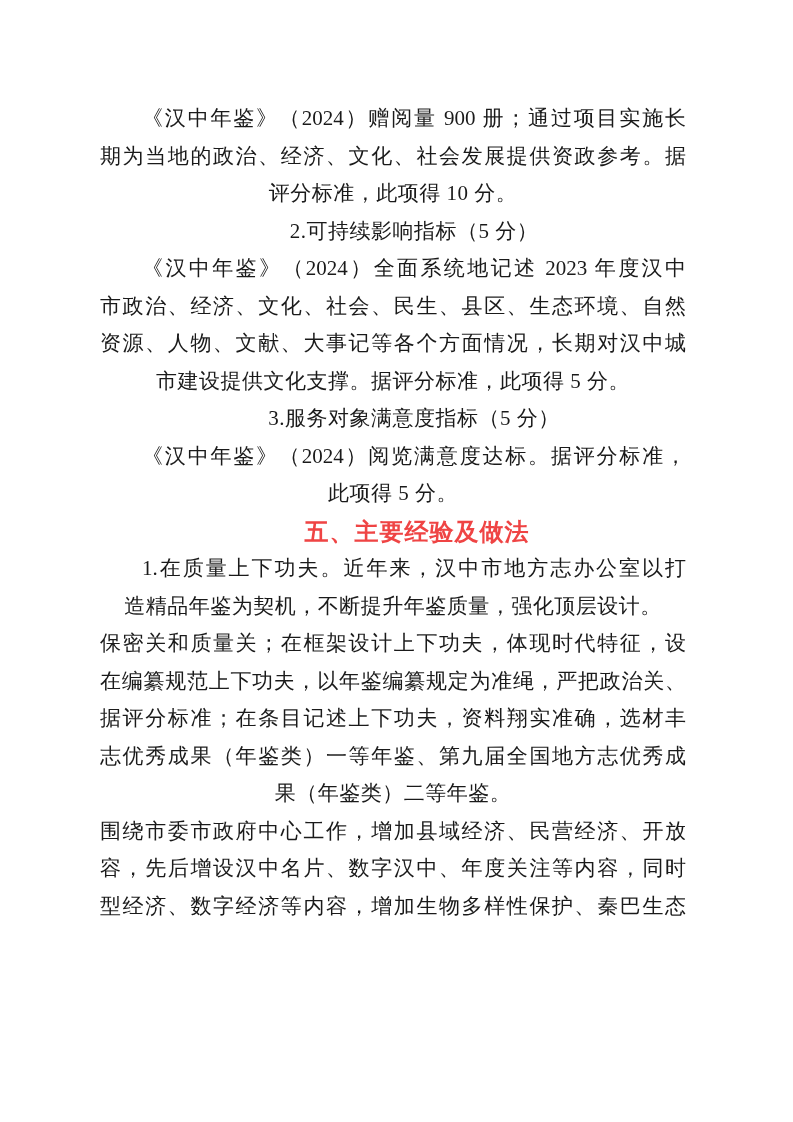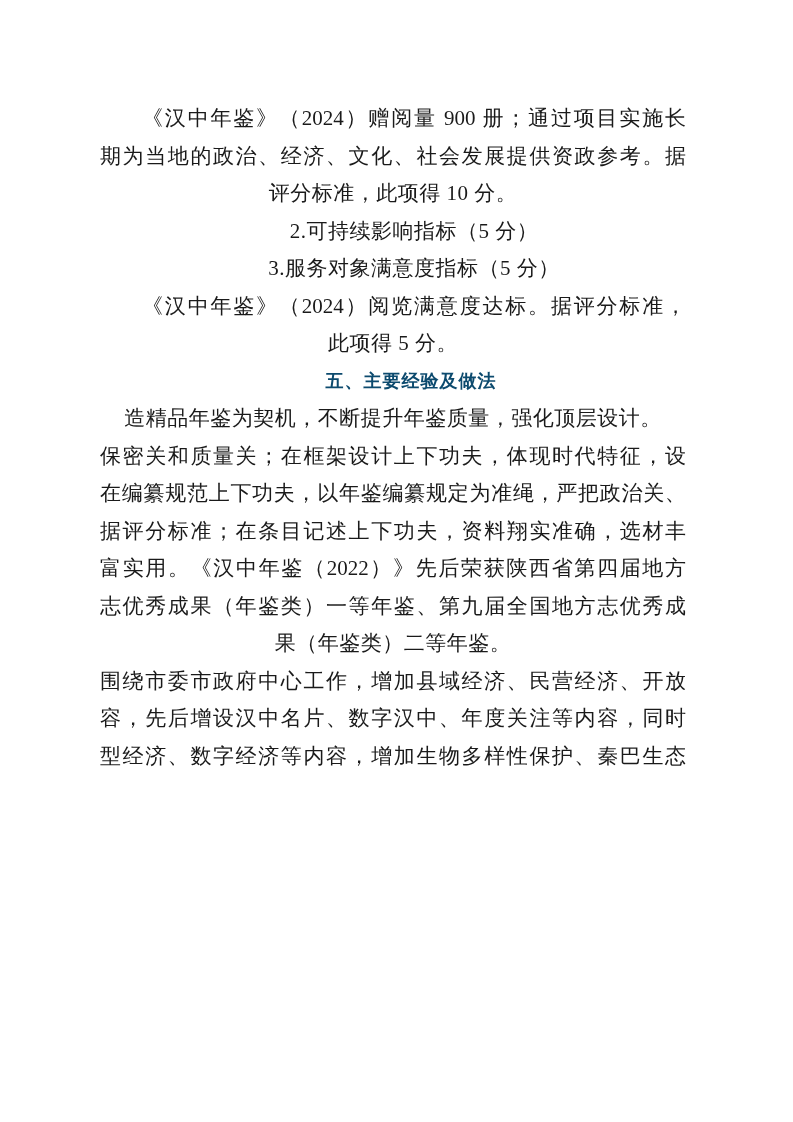--- a/index.html
+++ b/index.html
@@ -39,54 +39,60 @@
     text-align: justify;
     text-align-last: justify;
     letter-spacing: 0;
   }
   .line.indent {
     text-indent: 2em;
   }
   .line.heading {
     font-family: "Liberation Sans", "DejaVu Sans", sans-serif;
     font-weight: bold;
-    font-size: 18px;
+    font-size: 24px;
     letter-spacing: 1px;
-    color: #0c4a6e;
+    color: #ef4444;
   }
 </style>
 </head>
 <body>
 
 <div class="page">
   <div class="content">
       <div class="para">
         <div class="line just indent">《汉中年鉴》（2024）赠阅量 900 册；通过项目实施长</div>
         <div class="line just">期为当地的政治、经济、文化、社会发展提供资政参考。据</div>
         <div class="line">评分标准，此项得 10 分。</div>
       </div>
       <div class="para">
         <div class="line indent">2.可持续影响指标（5 分）</div>
       </div>
       <div class="para">
+        <div class="line just indent">《汉中年鉴》（2024）全面系统地记述 2023 年度汉中</div>
+        <div class="line just">市政治、经济、文化、社会、民生、县区、生态环境、自然</div>
+        <div class="line just">资源、人物、文献、大事记等各个方面情况，长期对汉中城</div>
+        <div class="line">市建设提供文化支撑。据评分标准，此项得 5 分。</div>
+      </div>
+      <div class="para">
         <div class="line indent">3.服务对象满意度指标（5 分）</div>
       </div>
       <div class="para">
         <div class="line just indent">《汉中年鉴》（2024）阅览满意度达标。据评分标准，</div>
         <div class="line">此项得 5 分。</div>
       </div>
       <div class="para">
         <div class="line indent heading">五、主要经验及做法</div>
       </div>
       <div class="para">
+        <div class="line just indent">1.在质量上下功夫。近年来，汉中市地方志办公室以打</div>
         <div class="line">造精品年鉴为契机，不断提升年鉴质量，强化顶层设计。</div>
         <div class="line just">保密关和质量关；在框架设计上下功夫，体现时代特征，设</div>
         <div class="line just">在编纂规范上下功夫，以年鉴编纂规定为准绳，严把政治关、</div>
         <div class="line just">据评分标准；在条目记述上下功夫，资料翔实准确，选材丰</div>
-        <div class="line just">富实用。《汉中年鉴（2022）》先后荣获陕西省第四届地方</div>
         <div class="line just">志优秀成果（年鉴类）一等年鉴、第九届全国地方志优秀成</div>
         <div class="line">果（年鉴类）二等年鉴。</div>
       </div>
       <div class="para">
         <div class="line just">围绕市委市政府中心工作，增加县域经济、民营经济、开放</div>
         <div class="line just">容，先后增设汉中名片、数字汉中、年度关注等内容，同时</div>
         <div class="line just">型经济、数字经济等内容，增加生物多样性保护、秦巴生态</div>
       </div>
     </div>
 </div>

